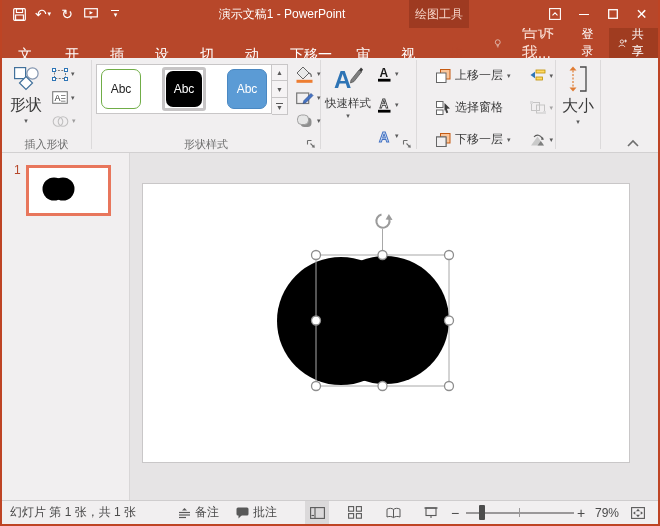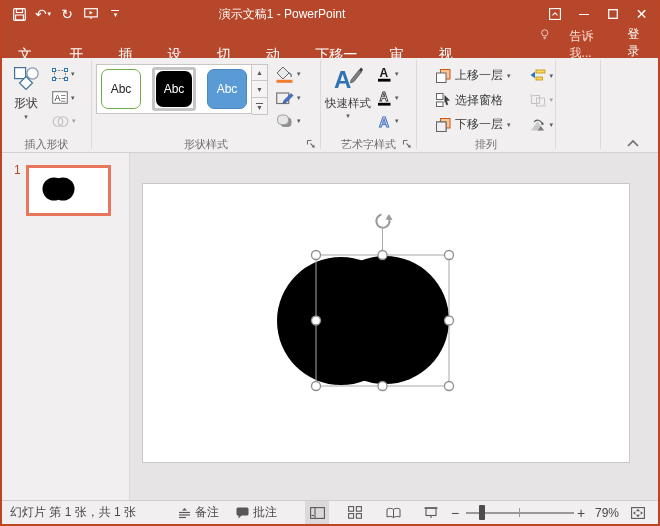--- a/index.html
+++ b/index.html
@@ -18,40 +18,40 @@
   .context-hdr { position:absolute; left:407px; top:0; width:60px; height:28px; background:#9E3A21;
     color:#F6D4C8; font-size:12px; display:flex; align-items:center; justify-content:center; }
   .win-controls { position:absolute; right:2px; top:0; height:28px; display:flex; }
   .win-btn { width:29px; height:28px; display:flex; align-items:center; justify-content:center; color:#fff; font-size:12px; }
 
   
   .tabrow { height:30px; background:#B7472A; display:flex; align-items:stretch; }
   .tab { color:#fff; font-size:14px; display:flex; align-items:center; padding:0 12px;margin-top:36px; }
   .tab.file { padding:0 14px; margin-left:2px; }
   .tab.active { background:#F1EFF0; color:#B7472A; padding:0 15px; }
-  .tellme { display:flex; align-items:flex-start; gap:20px; color:rgba(255,235,228,.92); font-size:12px; padding:0 9px; }
+  .tellme { display:flex; align-items:center; gap:20px; color:rgba(255,235,228,.92); font-size:16px; padding:0 9px; }
   .signin { color:#fff; font-size:12px; display:flex; align-items:center; padding:0 9px; }
   .share { background:#A03C20; color:#fff; font-size:12px; display:flex; align-items:center; gap:5px; padding:0 9px; }
 
   
   .ribbon { height:95px; background:#F1EFF0; border-bottom:1px solid #D2D0D1; display:flex; position:relative; }
   .group { display:flex; flex-direction:column; position:relative; padding-top:3px; }
   .group-body { flex:1; display:flex; }
   .group-label { height:15px; text-align:center; font-size:11px; color:#6E6E6E; line-height:14px; }
   .gsep { width:1px; background:#DCDADB; margin:2px 0 3px; }
   .bigbtn { display:flex; flex-direction:column; align-items:center; justify-content:flex-start; padding-top:5px; }
-  .bigbtn .blabel { font-size:12px; color:#3B3B3B; margin-top:4px; white-space:nowrap; }
+  .bigbtn .blabel { font-size:16px; color:#3B3B3B; margin-top:4px; white-space:nowrap; }
   .bigbtn .bcaret { font-size:7px; color:#5A5A5A; margin-top:1px; }
   .smallcol { display:flex; flex-direction:column; justify-content:space-between; padding:3px 0 6px; }
   .smallbtn { display:flex; align-items:center; gap:3px; height:20px; padding:0 2px; }
   .smallbtn .scaret { font-size:7px; color:#5A5A5A; }
   .rowbtn { display:flex; align-items:center; gap:4px; height:21px; font-size:12px; color:#3B3B3B; white-space:nowrap;margin-left:13px; }
   .rowbtn .scaret { font-size:7px; color:#5A5A5A; }
   .gallery { display:flex; align-items:center; background:#fff; border:1px solid #C8C6C7; margin:3px 0 2px 4px;
-    padding:0 4px; gap:11px; height:50px; }
+    padding:0 4px; gap:21px; height:50px; }
   .chip { width:40px; height:40px; border-radius:7px; display:flex; align-items:center; justify-content:center;
     font-size:12px; }
   .chip.green { background:#fff; border:1px solid #70AD47; color:#222; }
   .chip.black { background:#000; color:#fff; border-radius:7px; }
   .chip-sel { border:3px solid #C6C4C5; border-radius:3px; padding:1px; background:#fff; }
   .chip.blue { background:#5B9BD5; border:1px solid #4A88C2; color:#fff; }
   .scrollcol { display:flex; flex-direction:column; margin:3px 0 2px; }
   .scrollbtn { width:16px; height:17px; background:#F5F3F4; border:1px solid #C8C6C7; border-left:none;
     display:flex; align-items:center; justify-content:center; font-size:7px; color:#5A5A5A; }
   .scrollbtn + .scrollbtn { border-top:none; }
@@ -106,20 +106,21 @@
           <polygon points="5.5,3 9,4.8 5.5,6.6" fill="#fff"></polygon>
           <line x1="7" y1="9" x2="7" y2="11" stroke="#fff" stroke-width="1.1"></line>
         </svg>
       </div>
       <div class="qat-btn" style="flex-direction:column;">
         <span style="display:block;width:8px;border-top:1px solid #fff;"></span>
         <span class="qat-caret">▾</span>
       </div>
     </div>
     <div class="title-text">演示文稿1 - PowerPoint</div>
+    <div class="context-hdr">绘图工具</div>
     <div class="win-controls">
       <div class="win-btn">
         <svg width="12" height="12" viewBox="0 0 12 12">
           <rect x="0.6" y="0.6" width="10.8" height="10.8" fill="none" stroke="#fff" stroke-width="1.1"></rect>
           <polyline points="3.5,7.3 6,4.8 8.5,7.3" fill="none" stroke="#fff" stroke-width="1.1"></polyline>
         </svg>
       </div>
       <div class="win-btn">
         <span style="display:block;width:10px;border-top:1.5px solid #fff;"></span>
       </div>
@@ -149,20 +150,29 @@
       <svg width="11" height="13" viewBox="0 0 11 13">
         <circle cx="5.5" cy="4.6" r="3.6" fill="none" stroke="#E9CFC5" stroke-width="1.1"></circle>
         <line x1="3.8" y1="9.6" x2="7.2" y2="9.6" stroke="#E9CFC5" stroke-width="1.1"></line>
         <line x1="4.3" y1="11.4" x2="6.7" y2="11.4" stroke="#E9CFC5" stroke-width="1.1"></line>
       </svg>
       <span>告诉我...</span>
     </div>
     <div class="signin">
       <span>登录</span>
     </div>
+    <div class="share">
+      <svg width="13" height="13" viewBox="0 0 13 13">
+        <circle cx="5.4" cy="3.8" r="2.3" fill="none" stroke="#fff" stroke-width="1.1"></circle>
+        <path d="M1.2 11.5 C1.8 8 9 8 9.6 11.5" fill="none" stroke="#fff" stroke-width="1.1"></path>
+        <line x1="10.6" y1="1" x2="10.6" y2="5" stroke="#fff" stroke-width="1.1"></line>
+        <line x1="8.6" y1="3" x2="12.6" y2="3" stroke="#fff" stroke-width="1.1"></line>
+      </svg>
+      <span>共享</span>
+    </div>
   </div>
 
   <div class="ribbon">
 
     <div class="group" style="width:89px;">
       <div class="group-body">
         <div class="bigbtn" style="width:48px;">
           <svg width="27" height="25" viewBox="0 0 27 25">
             <circle cx="19.5" cy="7.5" r="5.6" fill="#fff" stroke="#8496B0" stroke-width="1.2"></circle>
             <rect x="1.6" y="1.6" width="11" height="11" fill="#fff" stroke="#41719C" stroke-width="1.2"></rect>
@@ -280,21 +290,20 @@
             <span class="scaret">▾</span>
           </div>
           <div class="smallbtn">
             <svg width="15" height="15" viewBox="0 0 15 15">
               <text x="2" y="13" font-size="14" font-weight="bold" fill="#DEEBF7" stroke="#4472C4" stroke-width="1" font-family="sans-serif">A</text>
             </svg>
             <span class="scaret">▾</span>
           </div>
         </div>
       </div>
-      <div class="group-label">艺术字样式</div>
       <svg class="launcher" viewBox="0 0 11 11">
         <path d="M1.5 1.5 h4 M1.5 1.5 v4" stroke="#6E6E6E" stroke-width="1.1" fill="none"></path>
         <path d="M4.5 4.5 l3.3 3.3" stroke="#6E6E6E" stroke-width="1.1"></path>
         <polygon points="8.8,8.8 5.6,8.3 8.3,5.6" fill="#6E6E6E"></polygon>
       </svg>
     </div>
     <div class="gsep"></div>
 
     <div class="group" style="width:138px;">
       <div class="group-body" style="padding:4px 0 2px 6px; gap:6px;">
@@ -347,25 +356,36 @@
             <svg width="16" height="13" viewBox="0 0 16 13">
               <polygon points="1,12.5 14,12.5 7.5,3.5" fill="#C9C9C9"></polygon>
               <polygon points="7.5,12.5 14,12.5 10.8,8" fill="#7F7F7F"></polygon>
               <path d="M4 4 a4.5 4.5 0 0 1 8 1.5" fill="none" stroke="#595959" stroke-width="1.1"></path>
               <polygon points="12.8,3.8 11,6.8 13.8,6.8" fill="#595959"></polygon>
             </svg>
             <span class="scaret">▾</span>
           </div>
         </div>
       </div>
-      <div class="group-label">排列</div>
     </div>
     <div class="gsep"></div>
 
     <div class="group" style="width:44px;">
+      <div class="group-body" style="justify-content:center;">
+        <div class="bigbtn">
+          <svg width="22" height="26" viewBox="0 0 22 26">
+            <polygon points="6,0.5 9.5,4.5 2.5,4.5" fill="#E07C33"></polygon>
+            <line x1="6" y1="4.5" x2="6" y2="21.5" stroke="#E07C33" stroke-width="1.2" stroke-dasharray="2 1.5"></line>
+            <polygon points="6,25.5 9.5,21.5 2.5,21.5" fill="#E07C33"></polygon>
+            <path d="M13 1 h6 v24 h-6" fill="none" stroke="#4a4a4a" stroke-width="1.3"></path>
+          </svg>
+          <span class="blabel">大小</span>
+          <span class="bcaret">▾</span>
+        </div>
+      </div>
       <div class="group-label">&nbsp;</div>
     </div>
     <div class="gsep"></div>
 
     <svg class="collapse" viewBox="0 0 14 10">
       <polyline points="2,8 7,3 12,8" fill="none" stroke="#6E6E6E" stroke-width="1.6"></polyline>
     </svg>
   </div>
 
   <div class="workspace">

